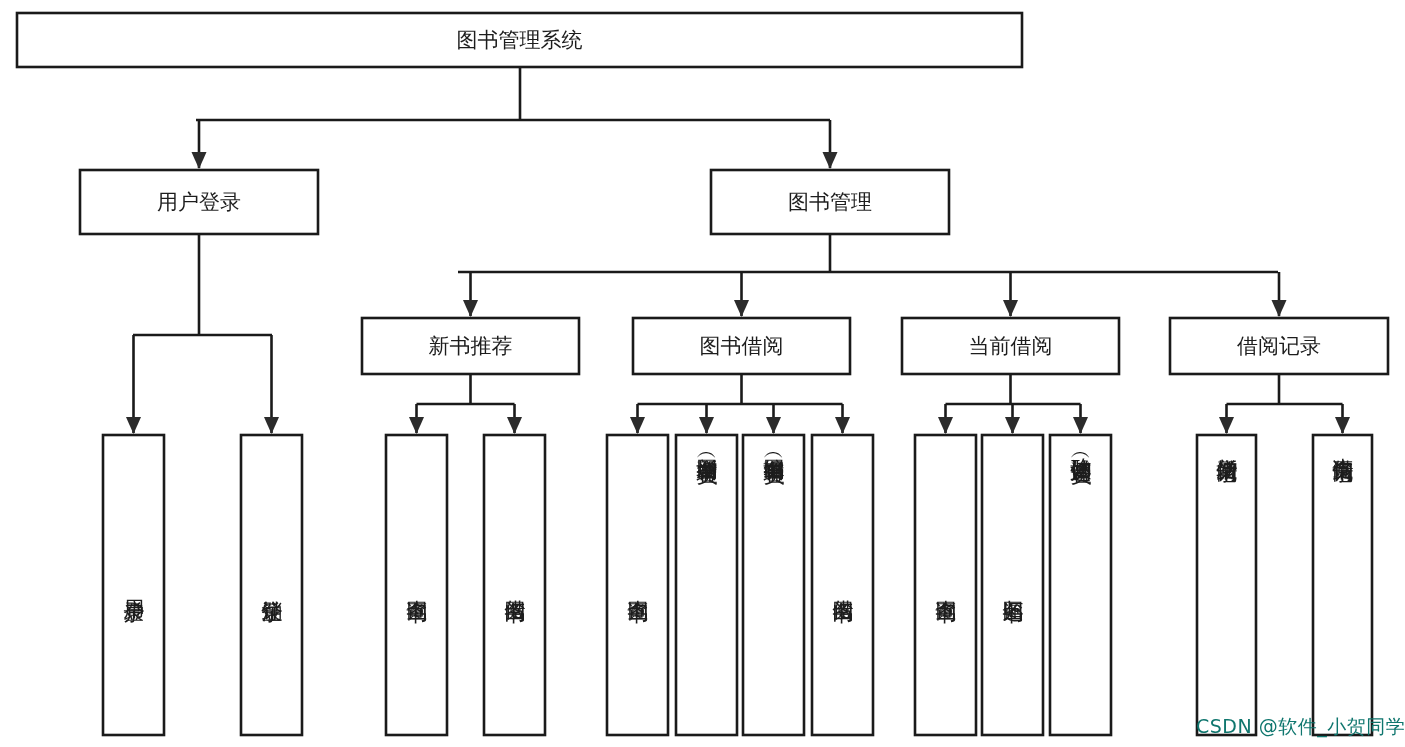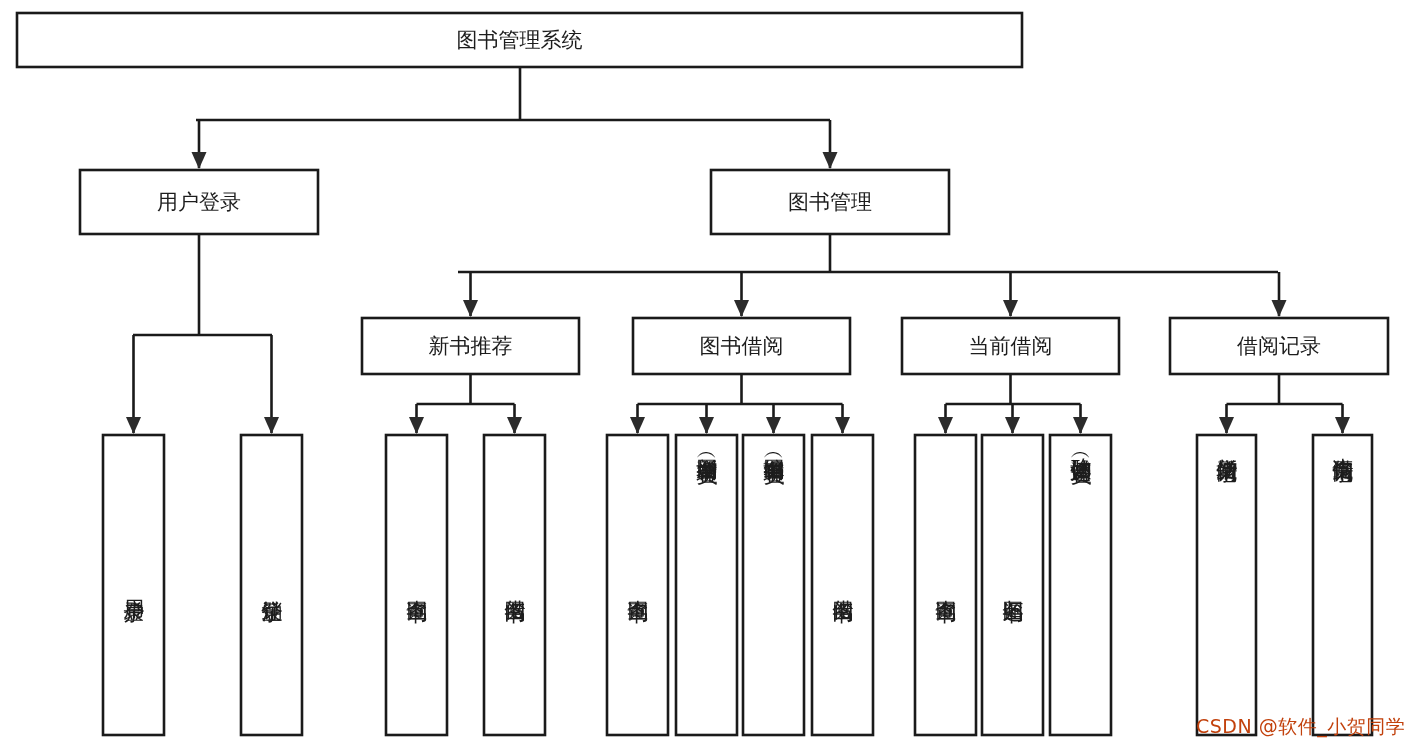--- a/index.html
+++ b/index.html
@@ -62,21 +62,21 @@
     white-space: nowrap;
     display: flex;
     justify-content: flex-start;
     align-items: center;
     pointer-events: none;
   }
   .watermark {
     position: absolute;
     font-family: "DejaVu Sans", "Liberation Sans", sans-serif;
     font-size: 19px;
-    color: #c2410c;
+    color: #0f766e;
     white-space: nowrap;
     letter-spacing: 0.5px;
   }
 </style>
 </head>
 <body>
 
 <div id="diagram-root">
   <svg class="diagram-canvas" id="diagram-svg" viewBox="0 0 1405 747" xmlns="http://www.w3.org/2000/svg">
       <g>

